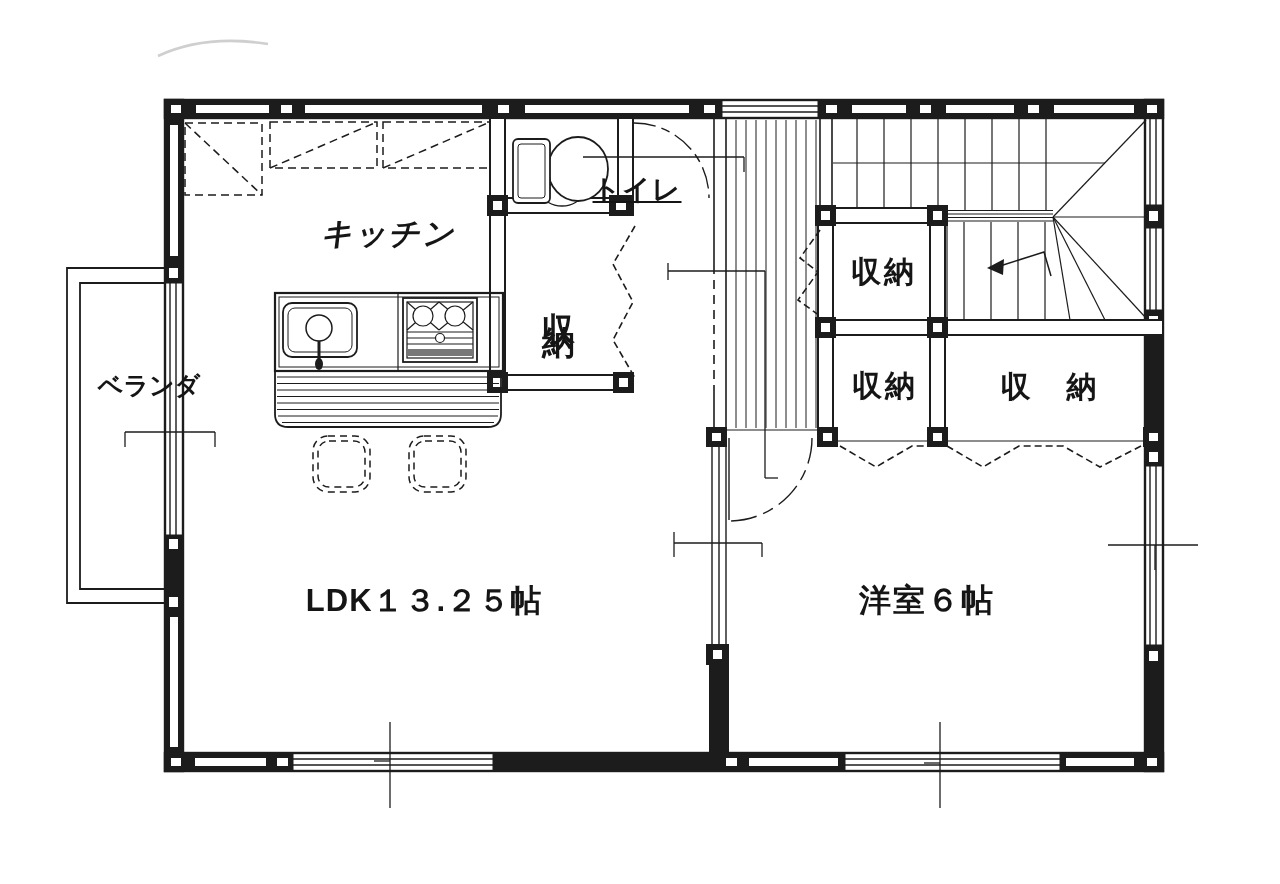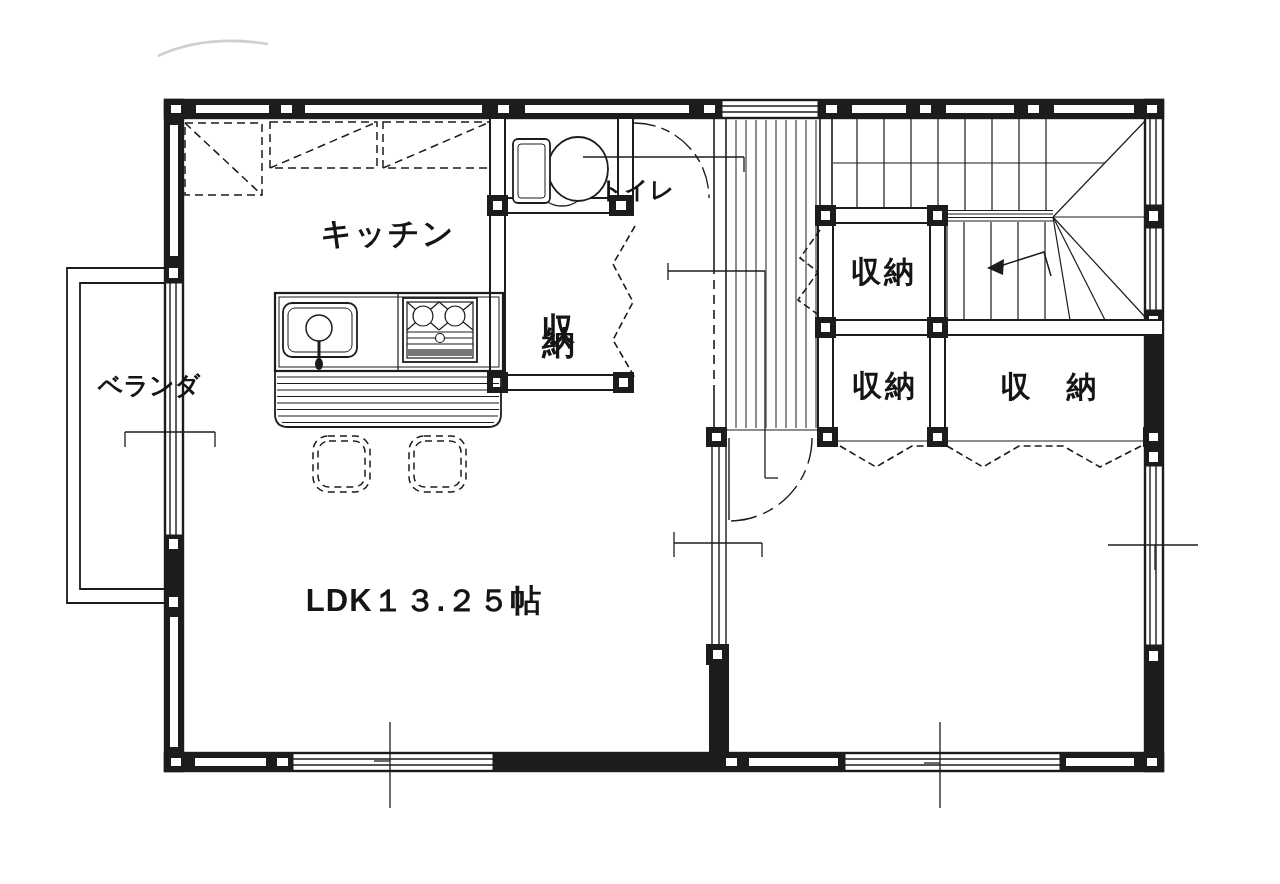--- a/index.html
+++ b/index.html
@@ -2,21 +2,21 @@
 <html><head>
 <meta charset="utf-8">
 <style>
   html,body{margin:0;padding:0;background:#ffffff;}
   #stage{position:relative;width:1280px;height:884px;background:#ffffff;overflow:hidden;
          font-family:"Liberation Sans","DejaVu Sans",sans-serif;}
   #plan-svg{position:absolute;left:0;top:0;}
   .room-label{position:absolute;color:#151515;font-weight:bold;white-space:pre;
               transform:translate(-50%,-50%);letter-spacing:2px;}
   .lbl-kitchen{font-size:31px;}
-  .lbl-toilet{font-size:24px;letter-spacing:1px;}
+  .lbl-toilet{font-size:28px;letter-spacing:1px;text-decoration:underline;}
   .lbl-closet{font-size:30px;letter-spacing:3px;}
   .lbl-closet-v{font-size:33px;writing-mode:vertical-rl;letter-spacing:14px;}
   .lbl-ldk{font-size:31px;letter-spacing:1px;text-align:right;}
   .lbl-western{font-size:32px;letter-spacing:2px;}
   .lbl-veranda{font-size:25px;letter-spacing:0px;}
 </style>
 </head>
 <body>
 
 <div id="stage">
@@ -368,21 +368,22 @@
     </g>
     <g>
       <line x1="390" y1="722" x2="390" y2="808"></line>
       <line x1="374" y1="761" x2="390" y2="761"></line>
       <line x1="940" y1="722" x2="940" y2="808"></line>
       <line x1="924" y1="763" x2="940" y2="763"></line>
     </g>
   </g>
 </svg>
 
-<div class="room-label lbl-kitchen" style="left:388px;top:234px;">キッチン</div>
+<div class="room-label lbl-kitchen" style="left:388px;top:234px;font-style:italic;">キッチン</div>
 <div class="room-label lbl-toilet" style="left:637px;top:190px;">トイレ</div>
 <div class="room-label lbl-closet-v" style="left:558px;top:300px;">収納</div>
 <div class="room-label lbl-closet" style="left:884px;top:272px;">収納</div>
 <div class="room-label lbl-closet" style="left:885px;top:386px;">収納</div>
 <div class="room-label lbl-closet" style="left:1050px;top:387px;text-align:center;">収　納</div>
 <div class="room-label lbl-ldk" style="left:424px;top:601px;">LDK１３.２５帖</div>
+<div class="room-label lbl-western" style="left:927px;top:601px;">洋室６帖</div>
 <div class="room-label lbl-veranda" style="left:113px;top:385px;margin-left:36px;">ベランダ</div>
 </div>
 
 </body></html>

